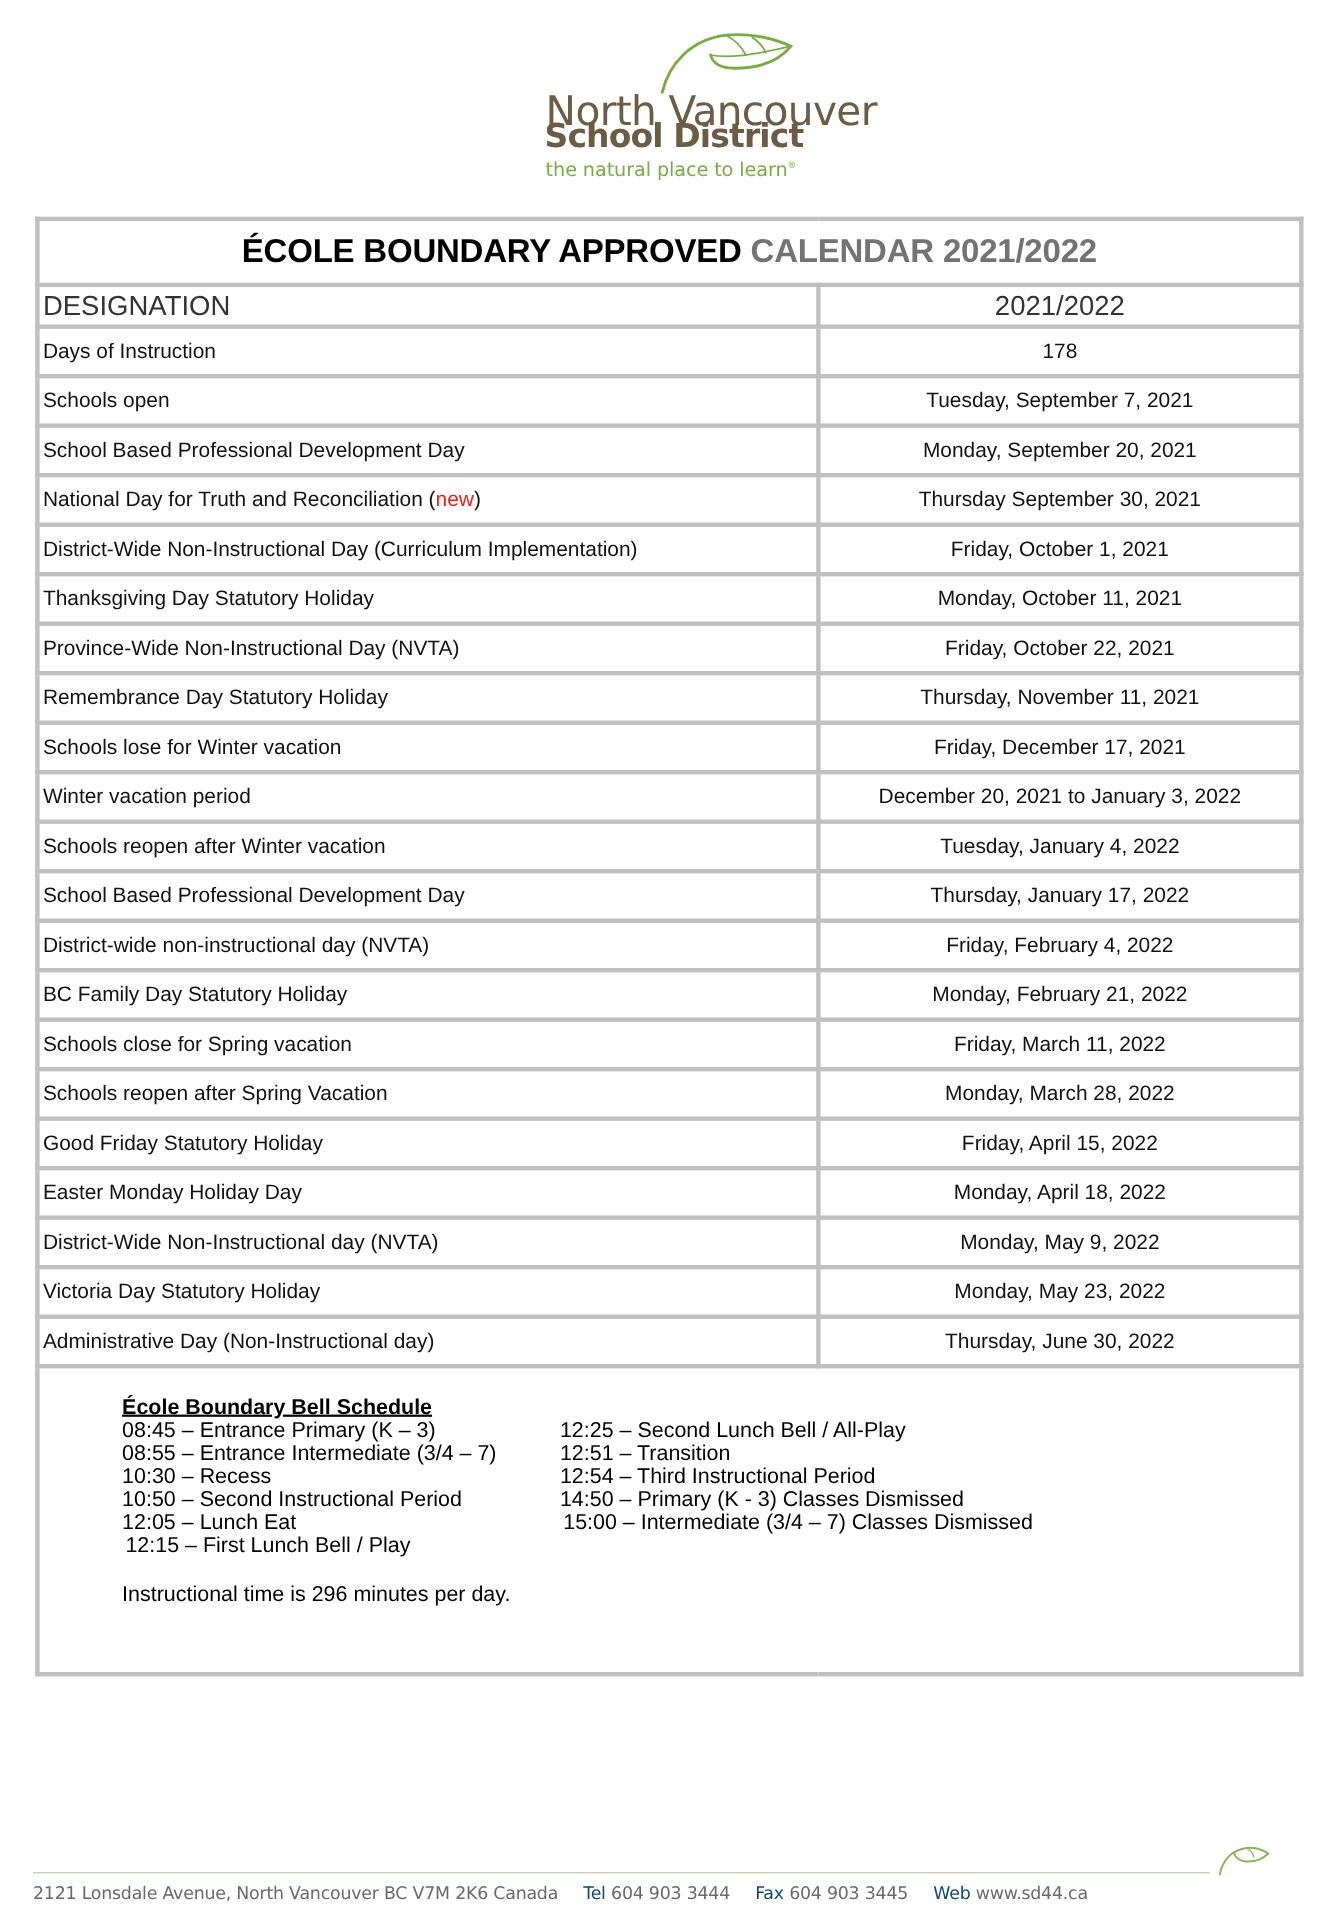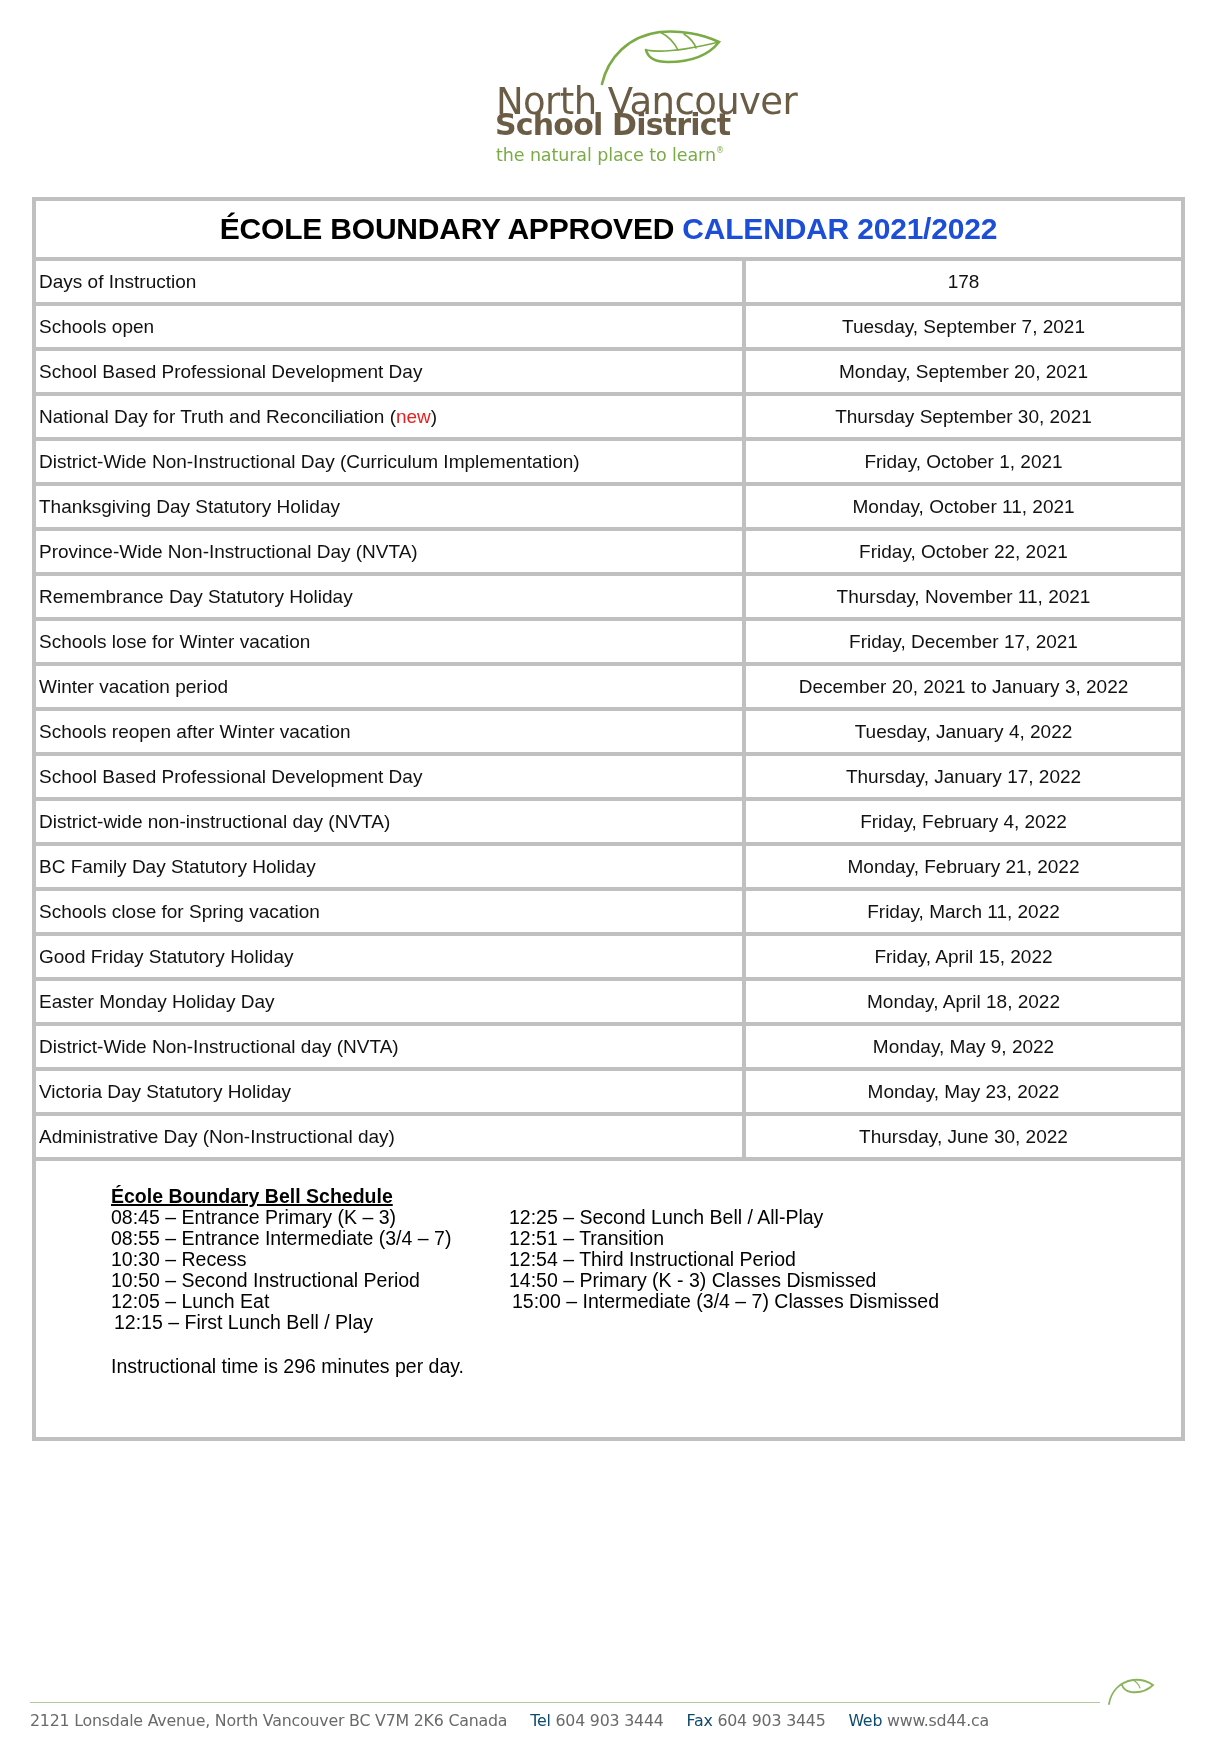--- a/index.html
+++ b/index.html
@@ -12,21 +12,21 @@
   .logo .l2 { position: absolute; left: 5px; top: 79px; font-family: "DejaVu Sans", sans-serif; font-size: 30px; font-weight: bold; color: #6b5d45; letter-spacing: -0.8px; white-space: nowrap; }
   .logo .l3 { position: absolute; left: 6px; top: 117px; font-family: "DejaVu Sans", sans-serif; font-size: 17.5px; color: #7aab45; letter-spacing: -0.1px; white-space: nowrap; }
   .logo .l3 sup { font-size: 8px; vertical-align: top; position: relative; top: 1px; }
 
   
   .cal { position: absolute; left: 32px; top: 197px; width: 1149px; border-collapse: collapse; table-layout: fixed; }
   .cal td { border: 4px solid #c0c0c0; padding: 0 0 0 3px; height: 41px; font-size: 19px; color: #111; vertical-align: middle; white-space: nowrap; overflow: hidden; }
   .cal td.c2 { text-align: center; padding: 0; }
   .cal tr.title td { height: 56px; text-align: center; font-size: 30px; font-weight: bold; padding: 0; letter-spacing: -0.2px; }
   .cal tr.title .t-black { color: #000; }
-  .cal tr.title .t-gray { color: #1d4ed8; }
+  .cal tr.title .t-gray { color: #737373; }
   .cal tr.head td { height: 34px; font-size: 25px; color: #333; }
   .cal tr.head td.c2 { color: #333; }
   .cal .new { color: #e8201f; }
   .cal tr.bell td { height: 230px; vertical-align: top; padding: 0; position: relative; }
 
   .bell { position: relative; height: 276px; font-size: 19.5px; color: #000; line-height: 21px; }
   .bell .heading { position: absolute; left: 75px; top: 25px; font-weight: bold; text-decoration: underline; text-decoration-thickness: 2px; }
   .bell .col1 { position: absolute; left: 75px; top: 46px; }
   .bell .col2 { position: absolute; left: 473px; top: 46px; }
   .bell .item { display: block; white-space: nowrap; }
@@ -57,20 +57,24 @@
 
 <table class="cal">
   <colgroup>
       <col style="width:710px">
       <col style="width:439px">
     </colgroup>
   <tbody>
       <tr class="title">
     <td colspan="2"><span class="t-black">ÉCOLE BOUNDARY APPROVED</span> <span class="t-gray">CALENDAR 2021/2022</span></td>
   </tr>
+  <tr class="head">
+    <td>DESIGNATION</td>
+    <td class="c2">2021/2022</td>
+  </tr>
   </tbody>
     <tbody id="rows">
       <tr>
         <td><span>Days of Instruction</span></td>
         <td class="c2">178</td>
       </tr>
       <tr>
         <td><span>Schools open</span></td>
         <td class="c2">Tuesday, September 7, 2021</td>
       </tr>
@@ -118,20 +122,24 @@
         <td><span>District-wide non-instructional day (NVTA)</span></td>
         <td class="c2">Friday, February 4, 2022</td>
       </tr>
       <tr>
         <td><span>BC Family Day Statutory Holiday</span></td>
         <td class="c2">Monday, February 21, 2022</td>
       </tr>
       <tr>
         <td><span>Schools close for Spring vacation</span></td>
         <td class="c2">Friday, March 11, 2022</td>
+      </tr>
+      <tr>
+        <td><span>Schools reopen after Spring Vacation</span></td>
+        <td class="c2">Monday, March 28, 2022</td>
       </tr>
       <tr>
         <td><span>Good Friday Statutory Holiday</span></td>
         <td class="c2">Friday, April 15, 2022</td>
       </tr>
       <tr>
         <td><span>Easter Monday Holiday Day</span></td>
         <td class="c2">Monday, April 18, 2022</td>
       </tr>
       <tr>

